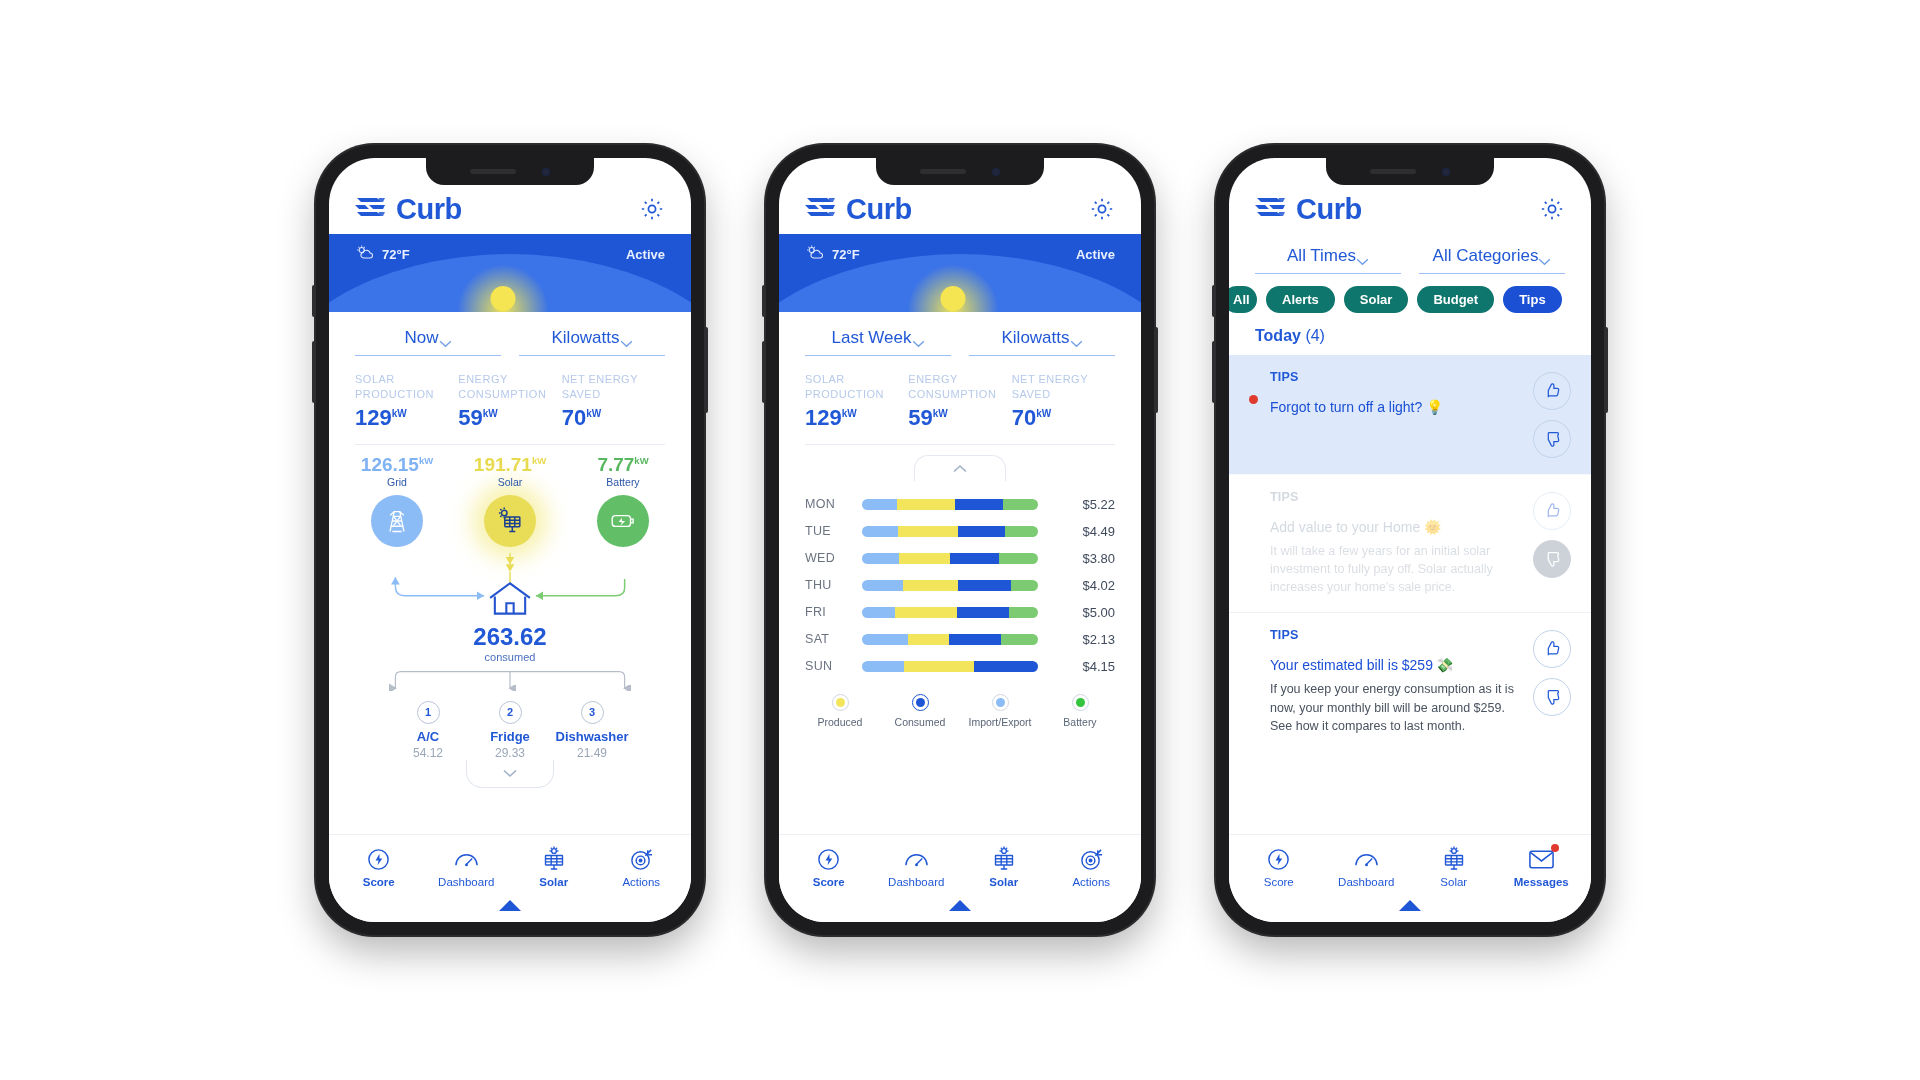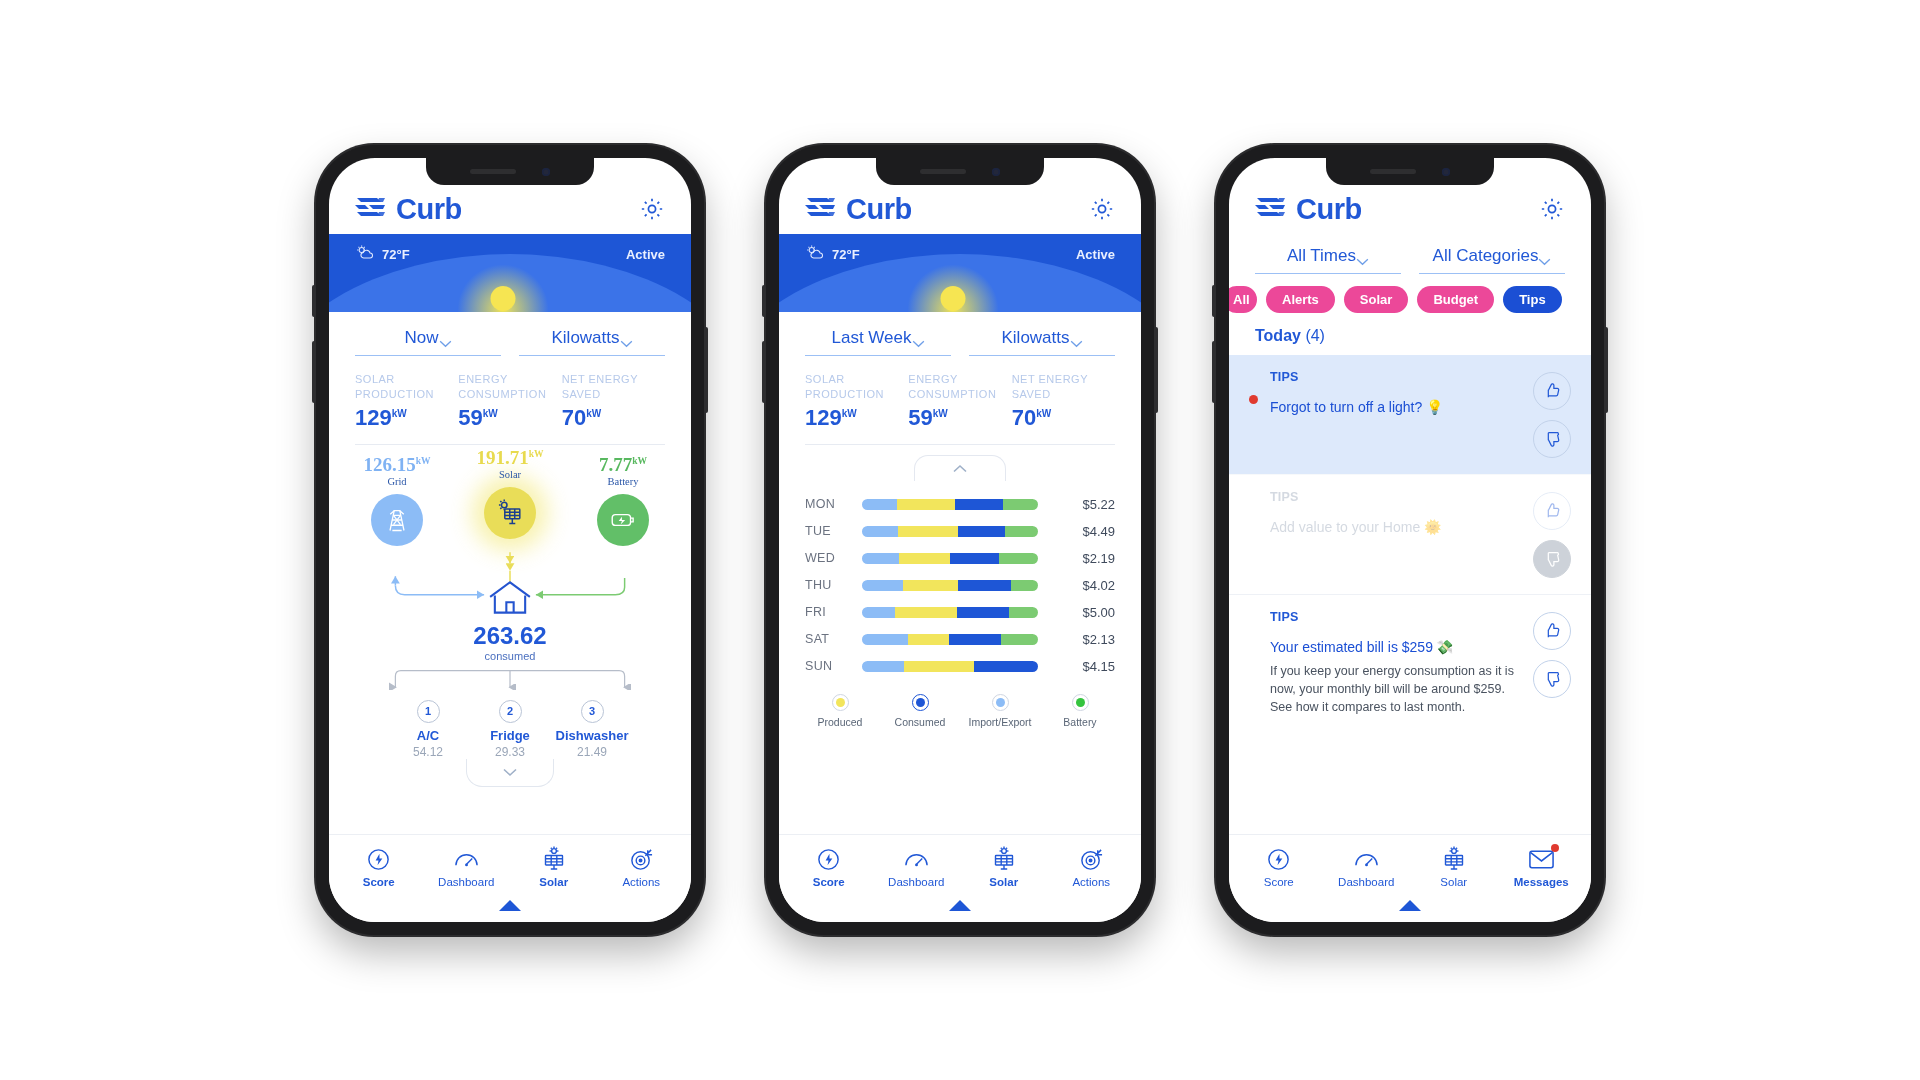--- a/index.html
+++ b/index.html
@@ -95,21 +95,21 @@
   
   .stats{ display:flex; padding:16px 26px 0 26px; flex:none; }
   .stat{ flex:1; }
   .stat-title{ font-size:11px; letter-spacing:.5px; color:#b6c9ea; font-weight:400; line-height:1.35; text-transform:uppercase;}
   .stat-val{ font-size:22px; color:#2158d6; font-weight:700; margin-top:3px; }
   .stat-val sup{ font-size:10px; font-weight:700; top:-.6em; }
   .divider{ height:1px; background:#e7ebf2; margin:13px 26px 0 26px; flex:none; }
 
   
   .flow{ position:relative; padding:10px 22px 0 22px; flex:none; }
-  .flow-top{ display:flex; justify-content:space-between; align-items:center;font-family:Liberation Serif, serif; }
+  .flow-top{ display:flex; justify-content:space-between; align-items:flex-end; }
   .node{ text-align:center; width:92px; }
   .node .num{ font-size:19px; font-weight:700; line-height:1.05; }
   .node .num sup{ font-size:9.5px; top:-.55em; }
   .node .cap{ font-size:10.5px; color:#2b57a8; margin-top:1px; }
   .node.grid .num{ color:#7fb2f3; }
   .node.solar .num{ color:#e8da4e; }
   .node.batt .num{ color:#58b85f; }
   .circ{ width:52px; height:52px; border-radius:50%; margin:7px auto 0; display:flex; align-items:center; justify-content:center; }
   .circ.grid{ background:#8cbcf6; }
   .circ.solar{ background:#e9dd58; box-shadow:0 0 22px 12px rgba(240,227,80,.45); }
@@ -159,21 +159,21 @@
   .leg .dotring{ width:17px; height:17px; border-radius:50%; border:1.5px solid #cfd6e2; margin:0 auto 5px;
                  display:flex; align-items:center; justify-content:center; }
   .leg .dot{ width:9px; height:9px; border-radius:50%; }
   .leg-label{ font-size:10.5px; color:#5a6677; }
 
   
   .filters{ padding:12px 26px 0 26px; display:flex; gap:18px; flex:none; }
   .chips{ display:flex; gap:9px; padding:12px 0 0 10px; flex:none; align-items:center; }
   .chip{
     padding:6px 16px; border-radius:15px; font-size:13px; font-weight:700; color:#fff;
-    background:#ec4899; white-space:nowrap;
+    background:#0f766e; white-space:nowrap;
   }
   .chip.partial{ width:34px; overflow:hidden; padding-left:10px; margin-left:-16px; }
   .chip.active{ background:#1b4fd4; }
   .today{ padding:14px 26px 10px 26px; font-size:16px; color:#2158d6; font-weight:700; flex:none;}
   .today .cnt{ font-weight:400; }
   .msg{
     display:flex; gap:12px; padding:15px 20px 16px 20px; border-top:1px solid #eef1f6;
     align-items:flex-start;
   }
   .msg.unread{ background:#dde9fb; border-top:none; }
@@ -585,21 +585,21 @@
             <div class="bar-amt">$4.49</div>
           </div>
           <div class="bar-row">
             <div class="bar-day">WED</div>
             <div class="bar-track" style="max-width: 272.727%;">
               <div class="seg impexp" style="width: 21.1111%;"></div>
               <div class="seg produced" style="width: 28.8889%;"></div>
               <div class="seg consumed" style="width: 27.7778%;"></div>
               <div class="seg battery" style="width: 22.2222%;"></div>
             </div>
-            <div class="bar-amt">$2.19</div>
+            <div class="bar-amt">$3.80</div>
           </div>
           <div class="bar-row">
             <div class="bar-day">THU</div>
             <div class="bar-track" style="max-width: 193.939%;">
               <div class="seg impexp" style="width: 23.4375%;"></div>
               <div class="seg produced" style="width: 31.25%;"></div>
               <div class="seg consumed" style="width: 29.6875%;"></div>
               <div class="seg battery" style="width: 15.625%;"></div>
             </div>
             <div class="bar-amt">$4.02</div>
@@ -800,20 +800,21 @@
                 </svg>
             </div>
           </div>
         </div>
 
         <div class="msg faded">
           <div class="msg-dot hidden"></div>
           <div class="msg-body">
             <div class="msg-kind">TIPS</div>
             <div class="msg-title">Add value to your Home 🌞</div>
+            <div class="msg-text">It will take a few years for an initial solar investment to fully pay off. Solar actually increases your home's sale price.</div>
           </div>
           <div class="msg-actions">
             <div class="thumb">
               <svg viewBox="0 0 22 22" width="18" height="18" fill="none" stroke="currentColor" stroke-width="1.5">
                   <path d="M6.5 9.5v9M6.5 10.5l3.6-7.3a1.7 1.7 0 0 1 3.2.8v3.7h4.1a1.8 1.8 0 0 1 1.75 2.2l-1.2 5.6a1.8 1.8 0 0 1-1.75 1.4H6.5"></path>
                 </svg>
             </div>
             <div class="thumb filled">
               <svg viewBox="0 0 22 22" width="18" height="18" fill="none" stroke="currentColor" stroke-width="1.5">
                   <path d="M6.5 12.5v-9M6.5 11.5l3.6 7.3a1.7 1.7 0 0 0 3.2-.8v-3.7h4.1a1.8 1.8 0 0 0 1.75-2.2l-1.2-5.6A1.8 1.8 0 0 0 16.2 3.3H6.5"></path>

